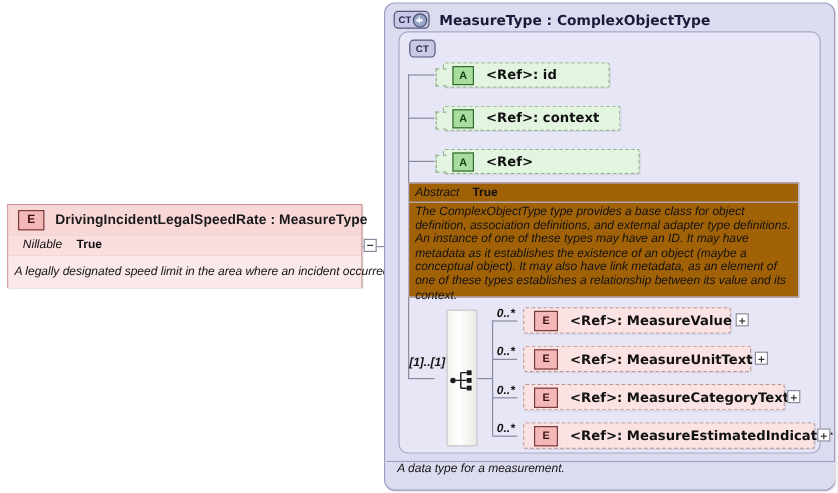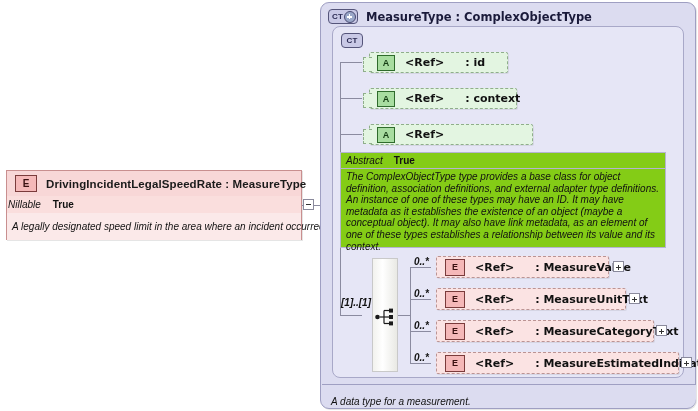--- a/index.html
+++ b/index.html
@@ -39,21 +39,21 @@
     font-family:"Liberation Sans","DejaVu Sans",sans-serif;
     flex:0 0 auto;
   }
   .el-title{font-size:11.5px;font-weight:bold;color:#1a1a1a;letter-spacing:.1px;white-space:nowrap;}
   .el-box .prop-row{
     position:absolute;left:0;top:25px;width:100%;height:17px;
     display:flex;align-items:center;
     border-bottom:1px solid #d9a8a8;
     background:#fadedd;
   }
-  .prop-key{margin-left:1px;font-style:italic;font-size:10px;color:#111;}
+  .prop-key{margin-left:12px;font-style:italic;font-size:10px;color:#111;}
   .prop-val{margin-left:12px;font-size:10px;font-weight:bold;color:#111;}
   .el-box .doc-row{
     position:absolute;left:0;top:42px;width:100%;height:27px;
     display:flex;align-items:center;
     background:#fbe9e9;
   }
   .doc-txt{margin-left:5px;font-style:italic;font-size:10px;color:#111;white-space:nowrap;}
 
   
   .minus-box{
@@ -89,21 +89,21 @@
   }
   .plus-circ:before{content:"";position:absolute;left:2px;top:4px;width:5px;height:1.5px;background:#fff;}
   .plus-circ:after{content:"";position:absolute;left:3.8px;top:2px;width:1.5px;height:5px;background:#fff;}
   .panel-title{font-size:11.5px;font-weight:bold;color:#1a1a3a;white-space:nowrap;
     font-family:"DejaVu Sans",sans-serif;}
 
   
   .ct-outer-doc{
     position:absolute;left:1px;bottom:1px;width:374px;height:22px;
     border-top:1px solid #9f9fc2;
-    display:flex;align-items:flex-end;
+    display:flex;align-items:flex-start;
     border-radius:0 0 8px 8px;
     background:#dcdcf0;
   }
   .ct-outer-doc span{margin-left:9px;font-style:italic;font-size:10px;color:#111;}
 
   
   .ct-inner{
     left:332px;top:26px;width:352px;height:352px;
     background:#e6e6f6;
     border:1px solid #a8a8c8;
@@ -128,33 +128,33 @@
     box-shadow:1px 1px 0 rgba(0,0,0,.07);
   }
   .badge-a{
     width:16px;height:14px;margin-left:7px;margin-right:10px;
     background:#a8dda0;border:1px solid #2f6b2c;
     display:flex;align-items:center;justify-content:center;
     font-size:9px;font-weight:bold;color:#143d12;flex:0 0 auto;
   }
   .ref-txt{font-size:11px;font-weight:bold;color:#111;white-space:nowrap;
     font-family:"DejaVu Sans",sans-serif;}
-  .colon-txt{font-size:11px;font-weight:bold;color:#111;white-space:nowrap;margin-left:21px;
+  .colon-txt{font-size:11px;font-weight:bold;color:#111;white-space:nowrap;
     font-family:"DejaVu Sans",sans-serif;}
   
   .attr-tab{
     position:absolute;left:-7px;top:4px;width:8px;height:13px;
     background:#e3f5e1;border:1px dashed #8fae8b;border-right:none;
     transform:skewX(0deg);
   }
 
   
   .abs-block{
     left:340px;top:152px;width:326px;height:96px;
-    background:#84cc16;border:1px solid #b4b4d0;
+    background:#a16207;border:1px solid #b4b4d0;
   }
   .abs-row{
     position:absolute;left:0;top:0;width:100%;height:15px;
     display:flex;align-items:center;border-bottom:1px solid #b4b4d0;
   }
   .abs-row .k{margin-left:5px;font-style:italic;font-size:10px;color:#111;}
   .abs-row .v{margin-left:11px;font-size:10px;font-weight:bold;color:#111;}
   .abs-doc{
     position:absolute;left:5px;top:18px;width:316px;
     font-style:italic;font-size:10px;line-height:11.6px;color:#111;

